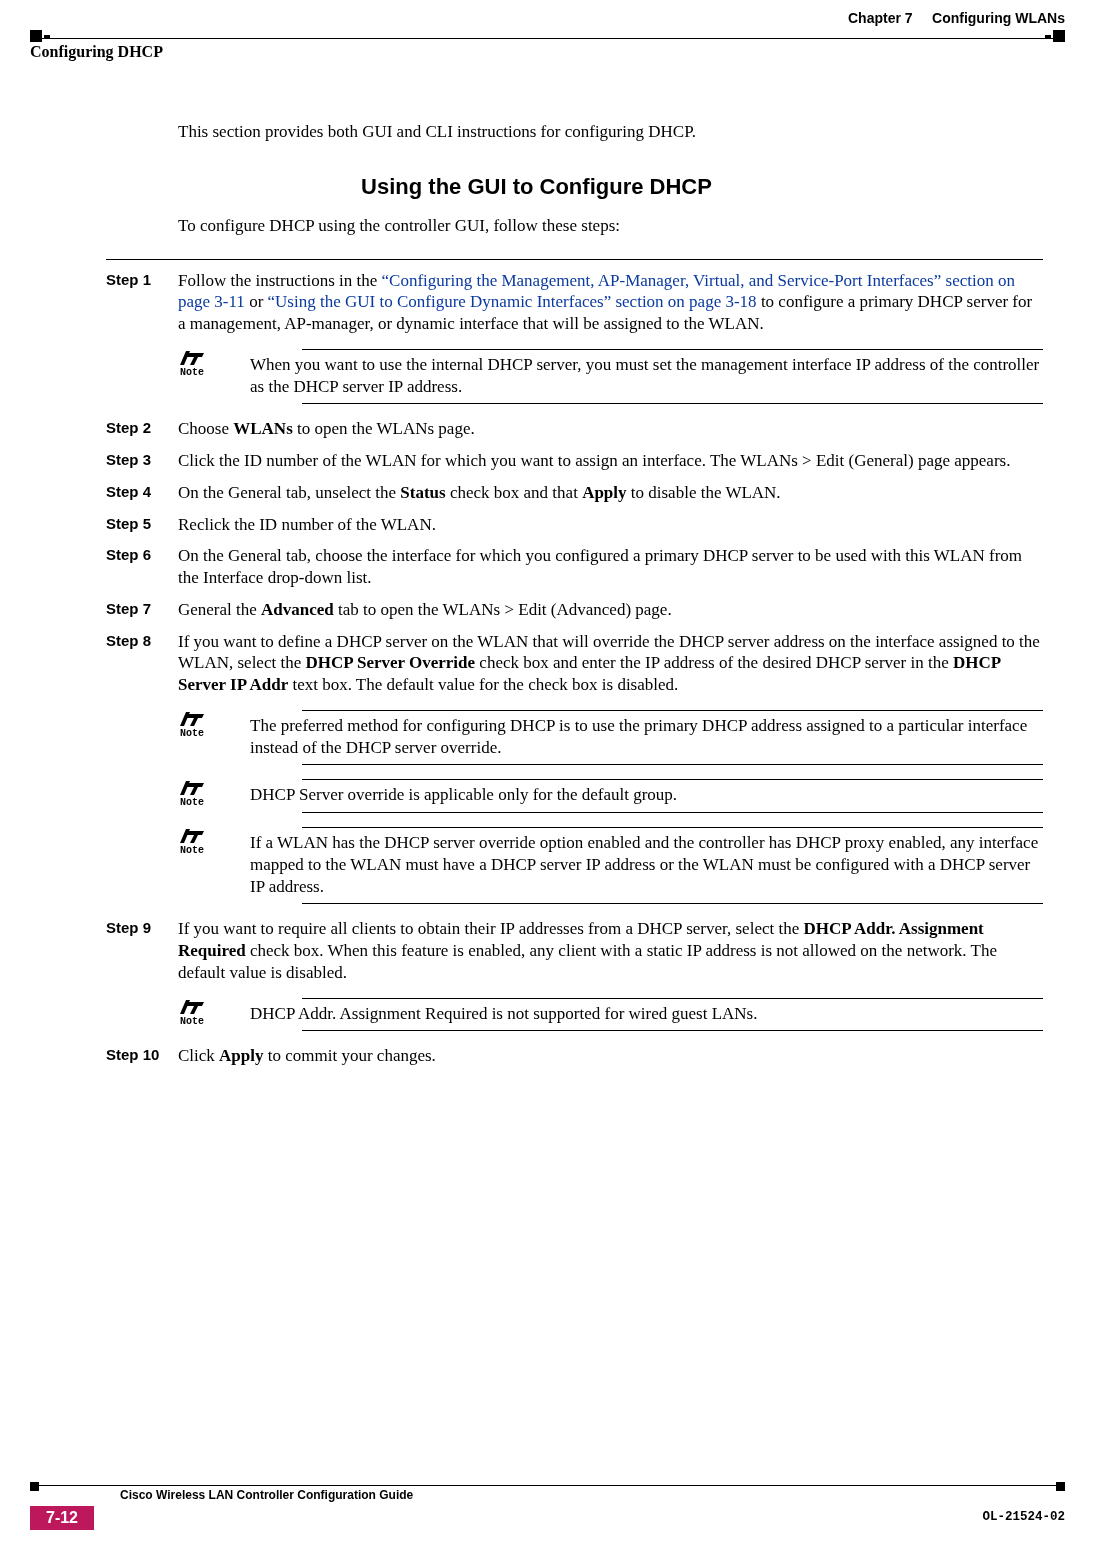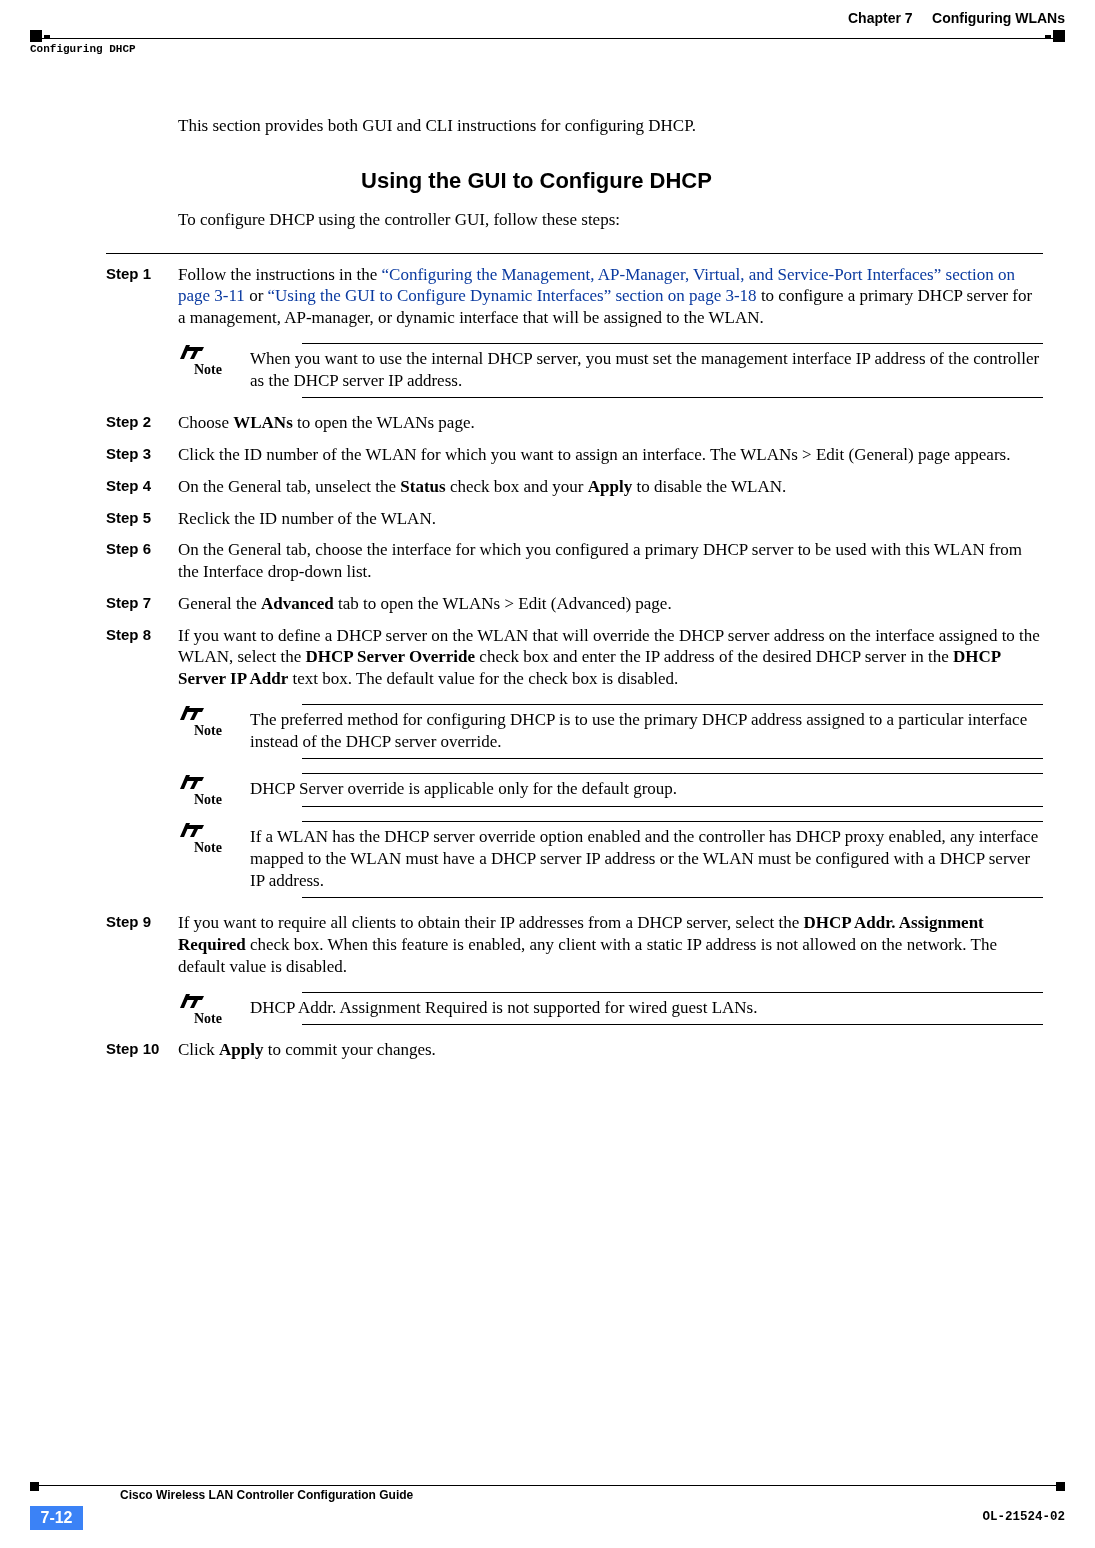--- a/index.html
+++ b/index.html
@@ -43,23 +43,23 @@
   .header-square-right {
     position: absolute;
     right: 0;
     top: 20px;
     display: flex;
     align-items: center;
   }
   .sq-solid { width: 12px; height: 12px; background: #000; }
   .sq-line { width: 6px; height: 3px; background: #000; margin: 0 2px; }
   .subhead-left {
-    font-family: Liberation Mono, monospace;
-    font-weight: bold;
-    font-size: 11px;
+    font-family: Liberation Serif, serif;
+    font-weight: bold;
+    font-size: 16px;
     margin-top: 2px;
   }
 
   
   .content {
     margin-top: 60px;
     margin-left: 148px;
     margin-right: 22px;
     font-size: 17px;
     line-height: 1.28;
@@ -112,25 +112,25 @@
   }
   .note-icon svg { width: 30px; height: 22px; }
   .note-rule-top {
     border-top: 1px solid #000;
     margin-left: 52px;
     height: 0;
     margin-bottom: 4px;
   }
   .note-word {
     position: absolute;
-    left: 16px;
+    left: 2px;
     top: 18px;
-    font-family: Liberation Serif, serif;
-    font-weight: bold;
-    font-size: 14px;
+    font-family: Liberation Mono, monospace;
+    font-weight: bold;
+    font-size: 10px;
   }
   .note-text {
     margin-top: 2px;
   }
   .note-rule-bot {
     border-top: 1px solid #000;
     margin-left: 52px;
     margin-top: 6px;
   }
 
@@ -158,23 +158,23 @@
   }
   .footer-bar {
     margin-top: 4px;
     height: 24px;
     position: relative;
   }
   .footer-page-box {
     position: absolute;
     left: 0;
     top: 0;
-    width: 53px;
+    width: 64px;
     height: 24px;
-    background: #3b82f6;
+    background: #be185d;
     color: #fff;
     font-family: Arial, Helvetica, sans-serif;
     font-weight: bold;
     font-size: 16px;
     display: flex;
     align-items: center;
     justify-content: center;
   }
   .footer-doc {
     position: absolute;
@@ -241,21 +241,21 @@
       </div>
 
       <div class="step">
         <span class="step-label">Step 3</span>
         <div class="step-body">Click the ID number of the WLAN for which you want to assign an interface. The WLANs &gt; Edit (General) page appears.</div>
       </div>
 
       <div class="step">
         <span class="step-label">Step 4</span>
         <div class="step-body">
-          <span>On the General tab, unselect the </span><span class="bold">Status</span><span> check box and your </span><span class="bold">Apply</span><span> to disable the WLAN.</span>
+          <span>On the General tab, unselect the </span><span class="bold">Status</span><span> check box and that </span><span class="bold">Apply</span><span> to disable the WLAN.</span>
         </div>
       </div>
 
       <div class="step">
         <span class="step-label">Step 5</span>
         <div class="step-body">Reclick the ID number of the WLAN.</div>
       </div>
 
       <div class="step">
         <span class="step-label">Step 6</span>

